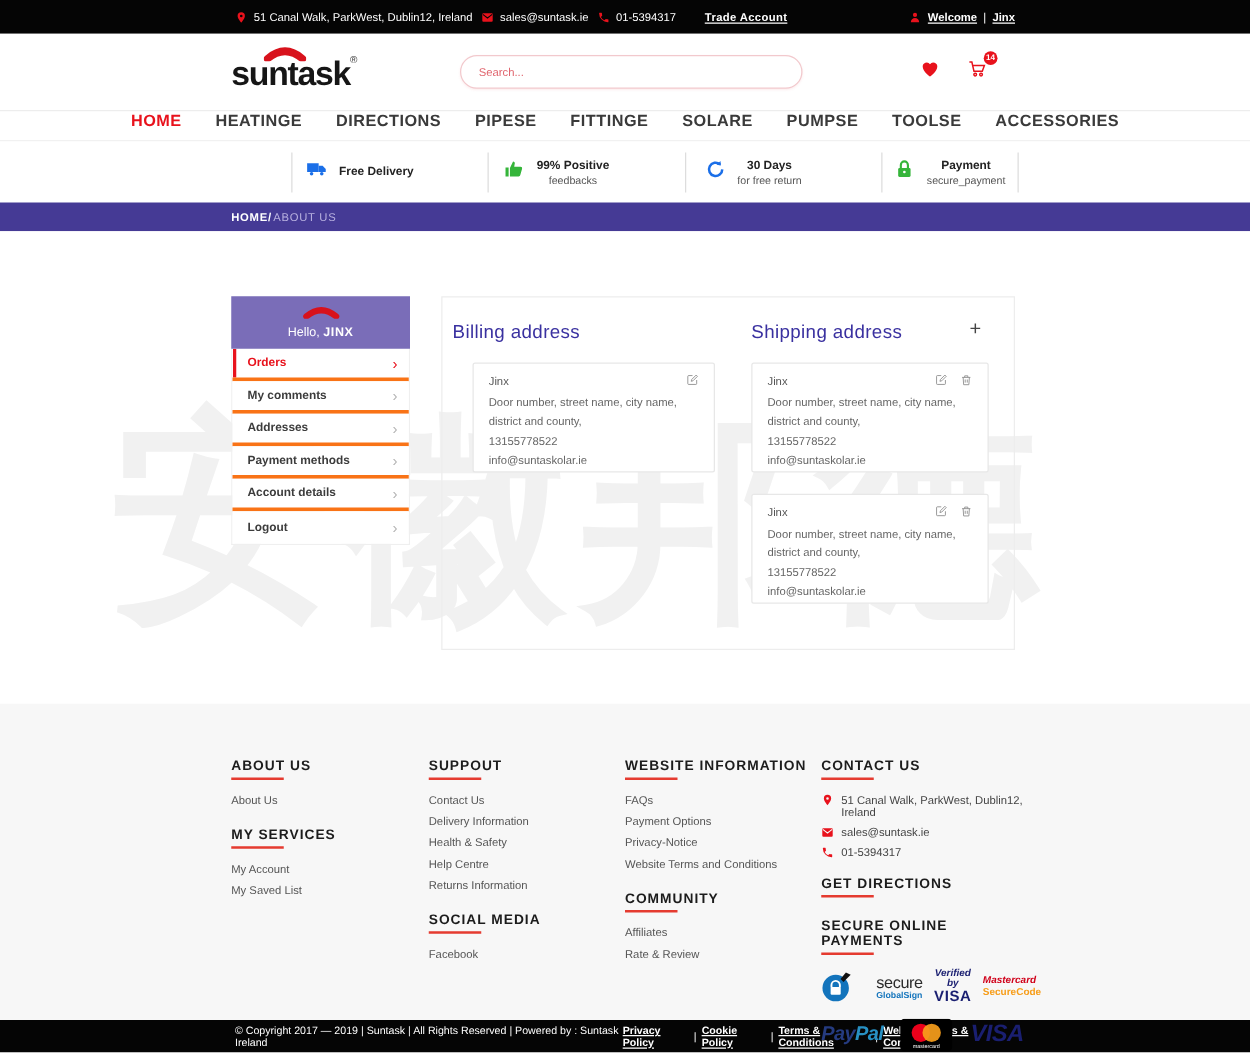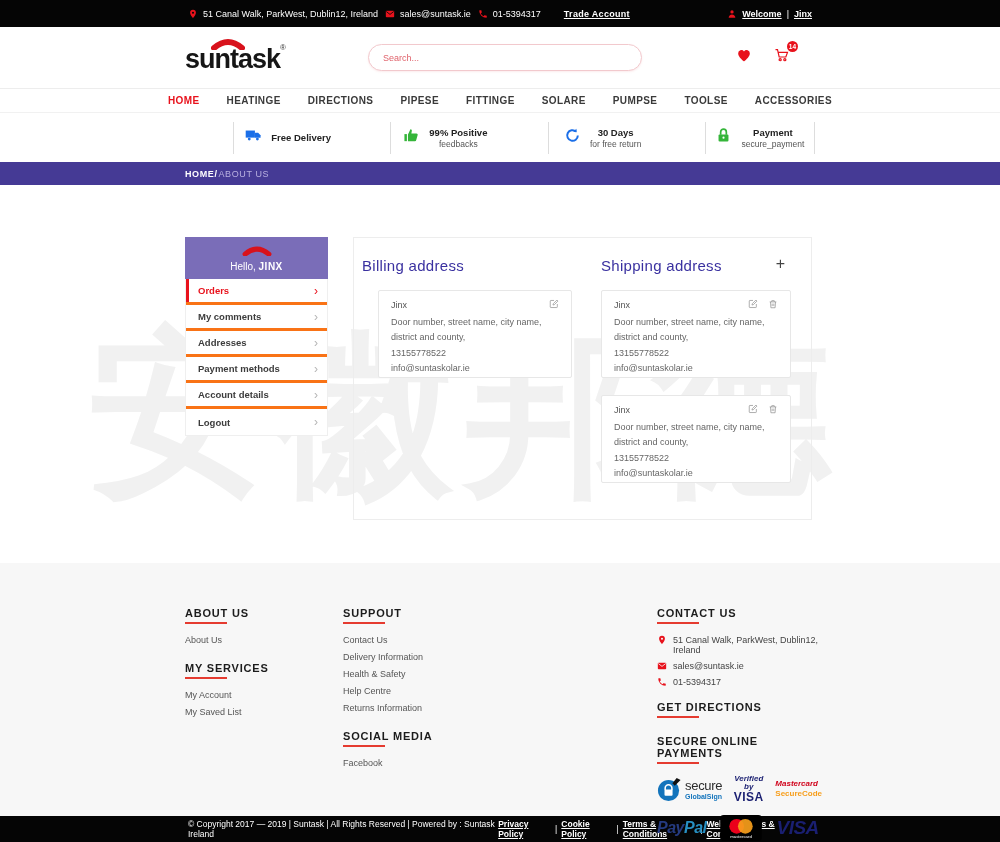--- a/index.html
+++ b/index.html
@@ -32,21 +32,21 @@
   .hdr-icons { position:absolute; right:210px; top:20px; display:flex; gap:22px; align-items:center; }
   .heart-icon svg { width:14px; height:13px; fill:#e8121c; }
   .cart-wrap { position:relative; }
   .cart-wrap svg { width:17px; height:16px; stroke:#e8121c; fill:none; stroke-width:1.8; }
   .cart-badge { position:absolute; top:-6px; right:-8px; background:#e8121c; color:#fff;
     font-size:6.5px; font-weight:bold; min-width:11px; height:11px; border-radius:6px;
     display:flex; align-items:center; justify-content:center; padding:0 2px; }
 
   
   .nav { height:24px; border-top:1px solid #ededed; display:flex; justify-content:center;
-    align-items:center; gap:27px; font-size:10px; font-weight:bold; color:#3a3a3a; letter-spacing:.4px; }
+    align-items:flex-start; gap:27px; font-size:13px; font-weight:bold; color:#3a3a3a; letter-spacing:.4px; }
   .nav-item { cursor:pointer; }
   .nav-item.active { color:#e8121c; }
 
   
   .features { height:50px; display:flex; align-items:center; padding:0 185px; border-top:1px solid #f1f1f1; }
   .feature { flex:1; height:32px; display:flex; align-items:center; justify-content:center;
     gap:9px; border-left:1px solid #ddd;margin-left:48px; }
   .feature:last-child { border-right:1px solid #ddd; }
   .f-icon svg { width:17px; height:17px; }
   .f-text { text-align:center; }
@@ -107,21 +107,21 @@
   .fcol4 { left:657px; width:165px; }
   .fhead { font-size:11px; font-weight:bold; color:#1c1c1c; letter-spacing:.8px; margin-bottom:3px; }
   .redline { width:42px; height:2px; background:#e53b30; margin-bottom:11px; }
   .flink { font-size:9px; color:#555; margin-bottom:7px; cursor:pointer; }
   .fgap { height:10px; }
   .c-row { display:flex; gap:6px; font-size:9px; color:#444; margin-bottom:6px; align-items:flex-start; }
   .c-row .tb-icon { flex:none; margin-top:0; }
   .c-row .tb-icon svg { fill:#e8121c; }
 
   .pay-row { display:flex; align-items:center; gap:9px; margin-top:2px; }
-  .gs { display:flex; align-items:center; gap:3px; }
+  .gs { display:flex; align-items:center; gap:19px; }
   .gs-texts { line-height:1; }
   .gs-secure { font-size:13px; color:#2b2b2b; letter-spacing:-.3px; }
   .gs-brand { font-size:7px; font-weight:bold; color:#1374bc; margin-top:1px; }
   .vbv { text-align:center; line-height:1; }
   .vbv-top { font-size:8px; font-style:italic; font-weight:bold; color:#1a1f71; }
   .vbv-visa { font-size:12px; font-weight:bold; color:#1a1f71; letter-spacing:.5px; }
   .msc { text-align:left; line-height:1.2; }
   .msc-top { font-size:8px; font-weight:bold; font-style:italic; color:#d0021b; }
   .msc-bot { font-size:8px; font-weight:bold; color:#f79e1b; }
   .pay-row2 { display:flex; align-items:center; gap:14px; margin-top:12px; }
@@ -415,20 +415,33 @@
     <div class="flink">Delivery Information</div>
     <div class="flink">Health &amp; Safety</div>
     <div class="flink">Help Centre</div>
     <div class="flink">Returns Information</div>
     <div class="fgap"></div>
     <div class="fhead">SOCIAL MEDIA</div>
     <div class="redline"></div>
     <div class="flink">Facebook</div>
   </div>
 
+  <div class="fcol fcol3">
+    <div class="fhead">WEBSITE INFORMATION</div>
+    <div class="redline"></div>
+    <div class="flink">FAQs</div>
+    <div class="flink">Payment Options</div>
+    <div class="flink">Privacy-Notice</div>
+    <div class="flink">Website Terms and Conditions</div>
+    <div class="fgap"></div>
+    <div class="fhead">COMMUNITY</div>
+    <div class="redline"></div>
+    <div class="flink">Affiliates</div>
+    <div class="flink">Rate &amp; Review</div>
+  </div>
 
   <div class="fcol fcol4">
     <div class="fhead">CONTACT US</div>
     <div class="redline"></div>
     <div class="c-row">
       <span class="tb-icon">
         <svg viewBox="0 0 24 24">
             <path d="M12 2a7 7 0 0 0-7 7c0 5 7 13 7 13s7-8 7-13a7 7 0 0 0-7-7zm0 9.5A2.5 2.5 0 1 1 12 6.5a2.5 2.5 0 0 1 0 5z"></path>
           </svg>
       </span>

